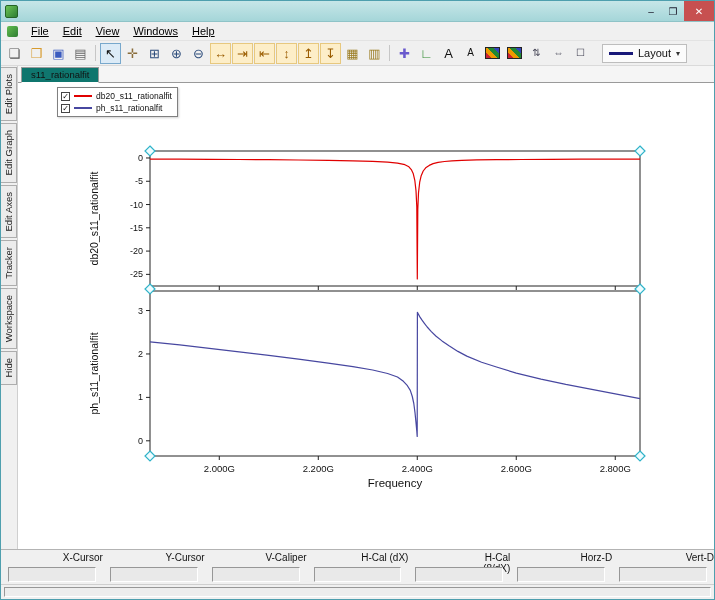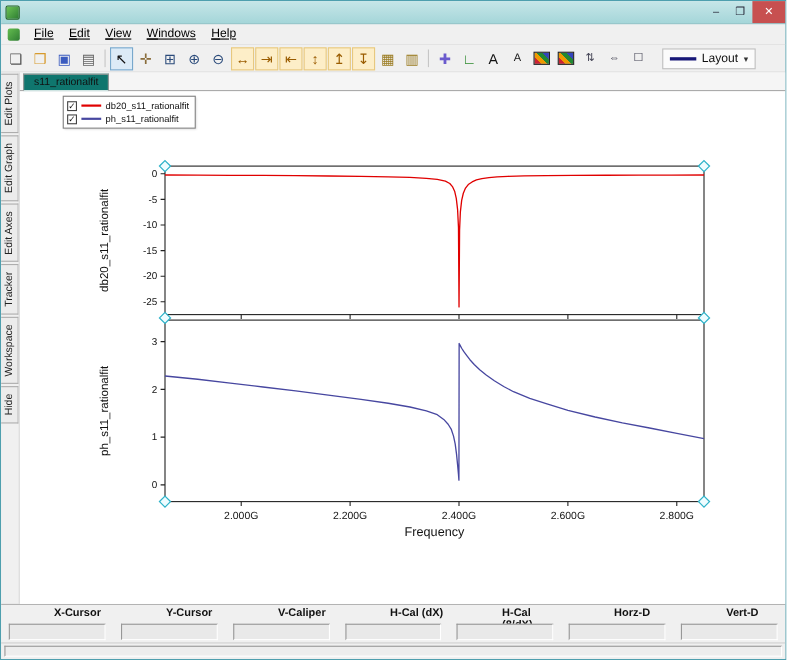--- a/index.html
+++ b/index.html
@@ -62,21 +62,21 @@
             padding:2px 5px 2px 3px; box-shadow:1px 1px 2px rgba(0,0,0,.18); }
   .legend-row { display:flex; align-items:center; gap:4px; height:12px; }
   .legend-cb { width:9px; height:9px; border:1px solid #444; font-size:8px; line-height:7px;
                text-align:center; background:#fff; color:#111; }
   .legend-line { width:18px; height:2px; }
   .legend-label { font-size:8.5px; white-space:nowrap; }
 
   
   .cursor-table { flex:0 0 34px; background:#f0f0f0; border-top:1px solid #b3b3b3; }
   .ct-head { display:grid; grid-template-columns:repeat(7,1fr); height:15px; }
-  .ct-h { text-align:left; font-size:10px; font-weight:bold; padding-top:2px; color:#111;padding-left:48px; }
+  .ct-h { text-align:right; font-size:10px; font-weight:normal; padding-top:2px; color:#111;padding-left:48px; }
   .ct-row { display:grid; grid-template-columns:repeat(7,1fr); height:19px; }
   .ct-cell { margin:2px 7px; background:#e9e9e9; border:1px solid; border-color:#979797 #fff #fff #979797;
              font-size:9px; padding:1px 3px; }
 
   
   .statusbar { flex:0 0 15px; background:#f0f0f0; border-top:1px solid #cfcfcf;
                display:flex; align-items:center; padding:1px 3px; }
   .status-strip { flex:1; height:10px; background:#ededed; border:1px solid; border-color:#979797 #fff #fff #979797; }
 </style>
 </head>

